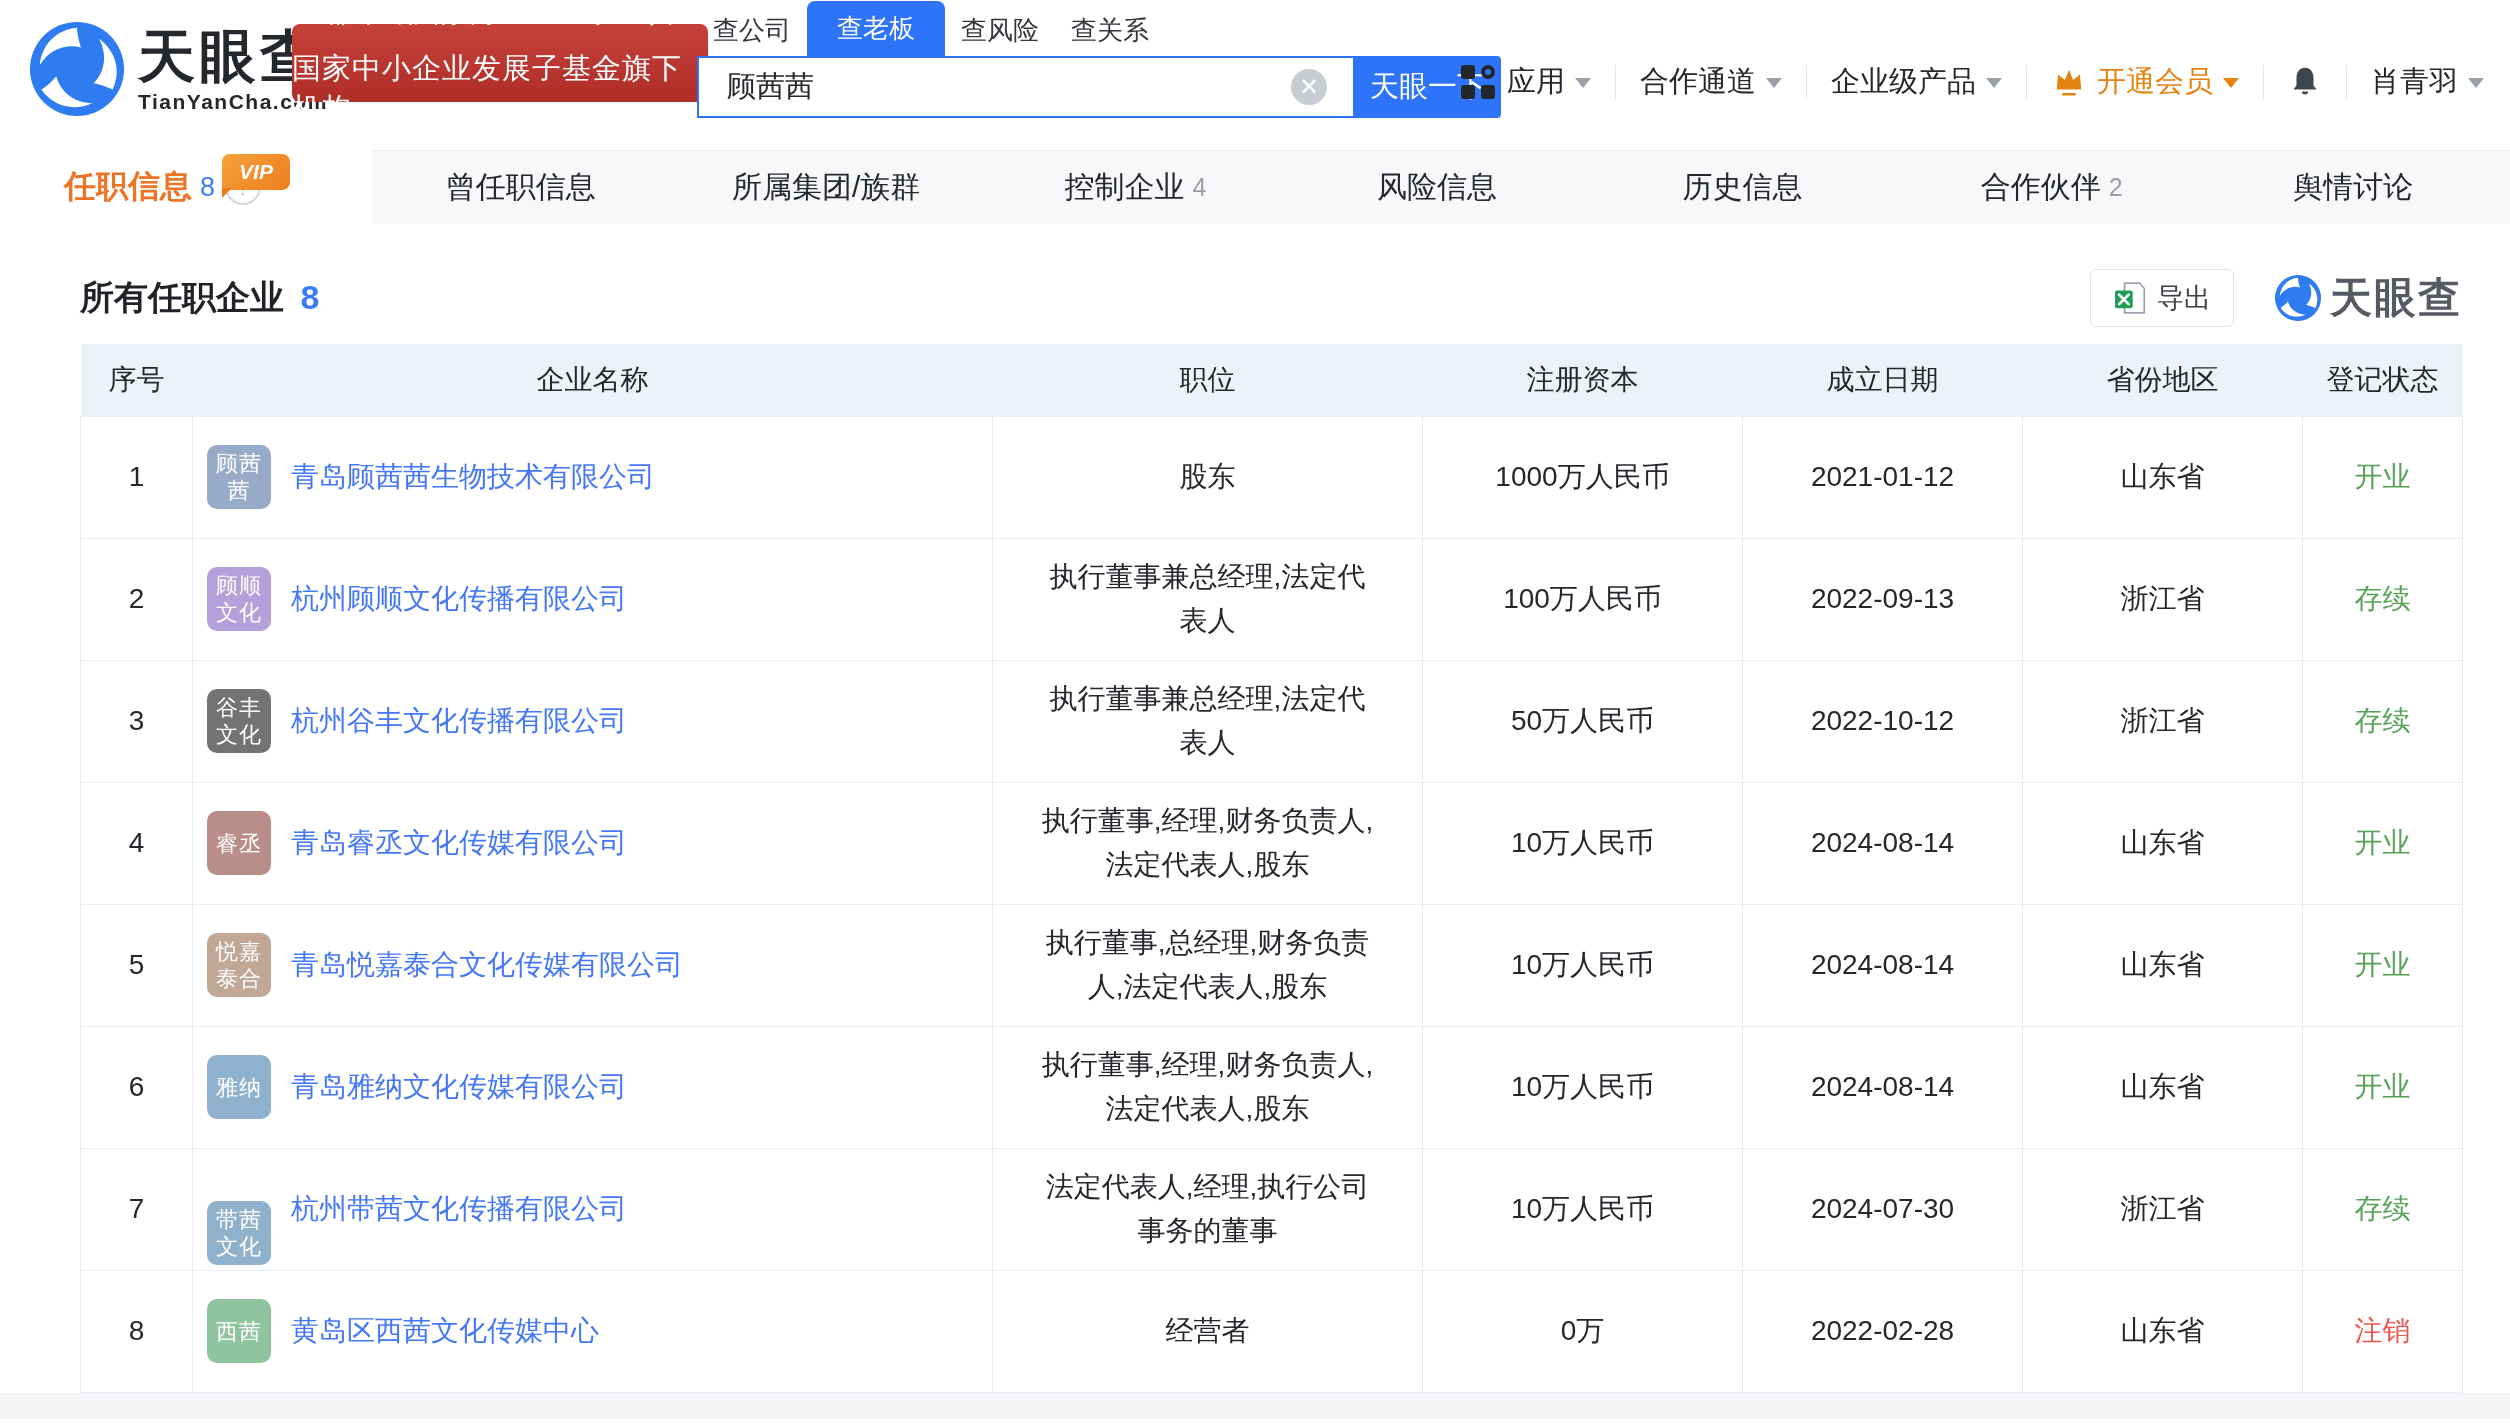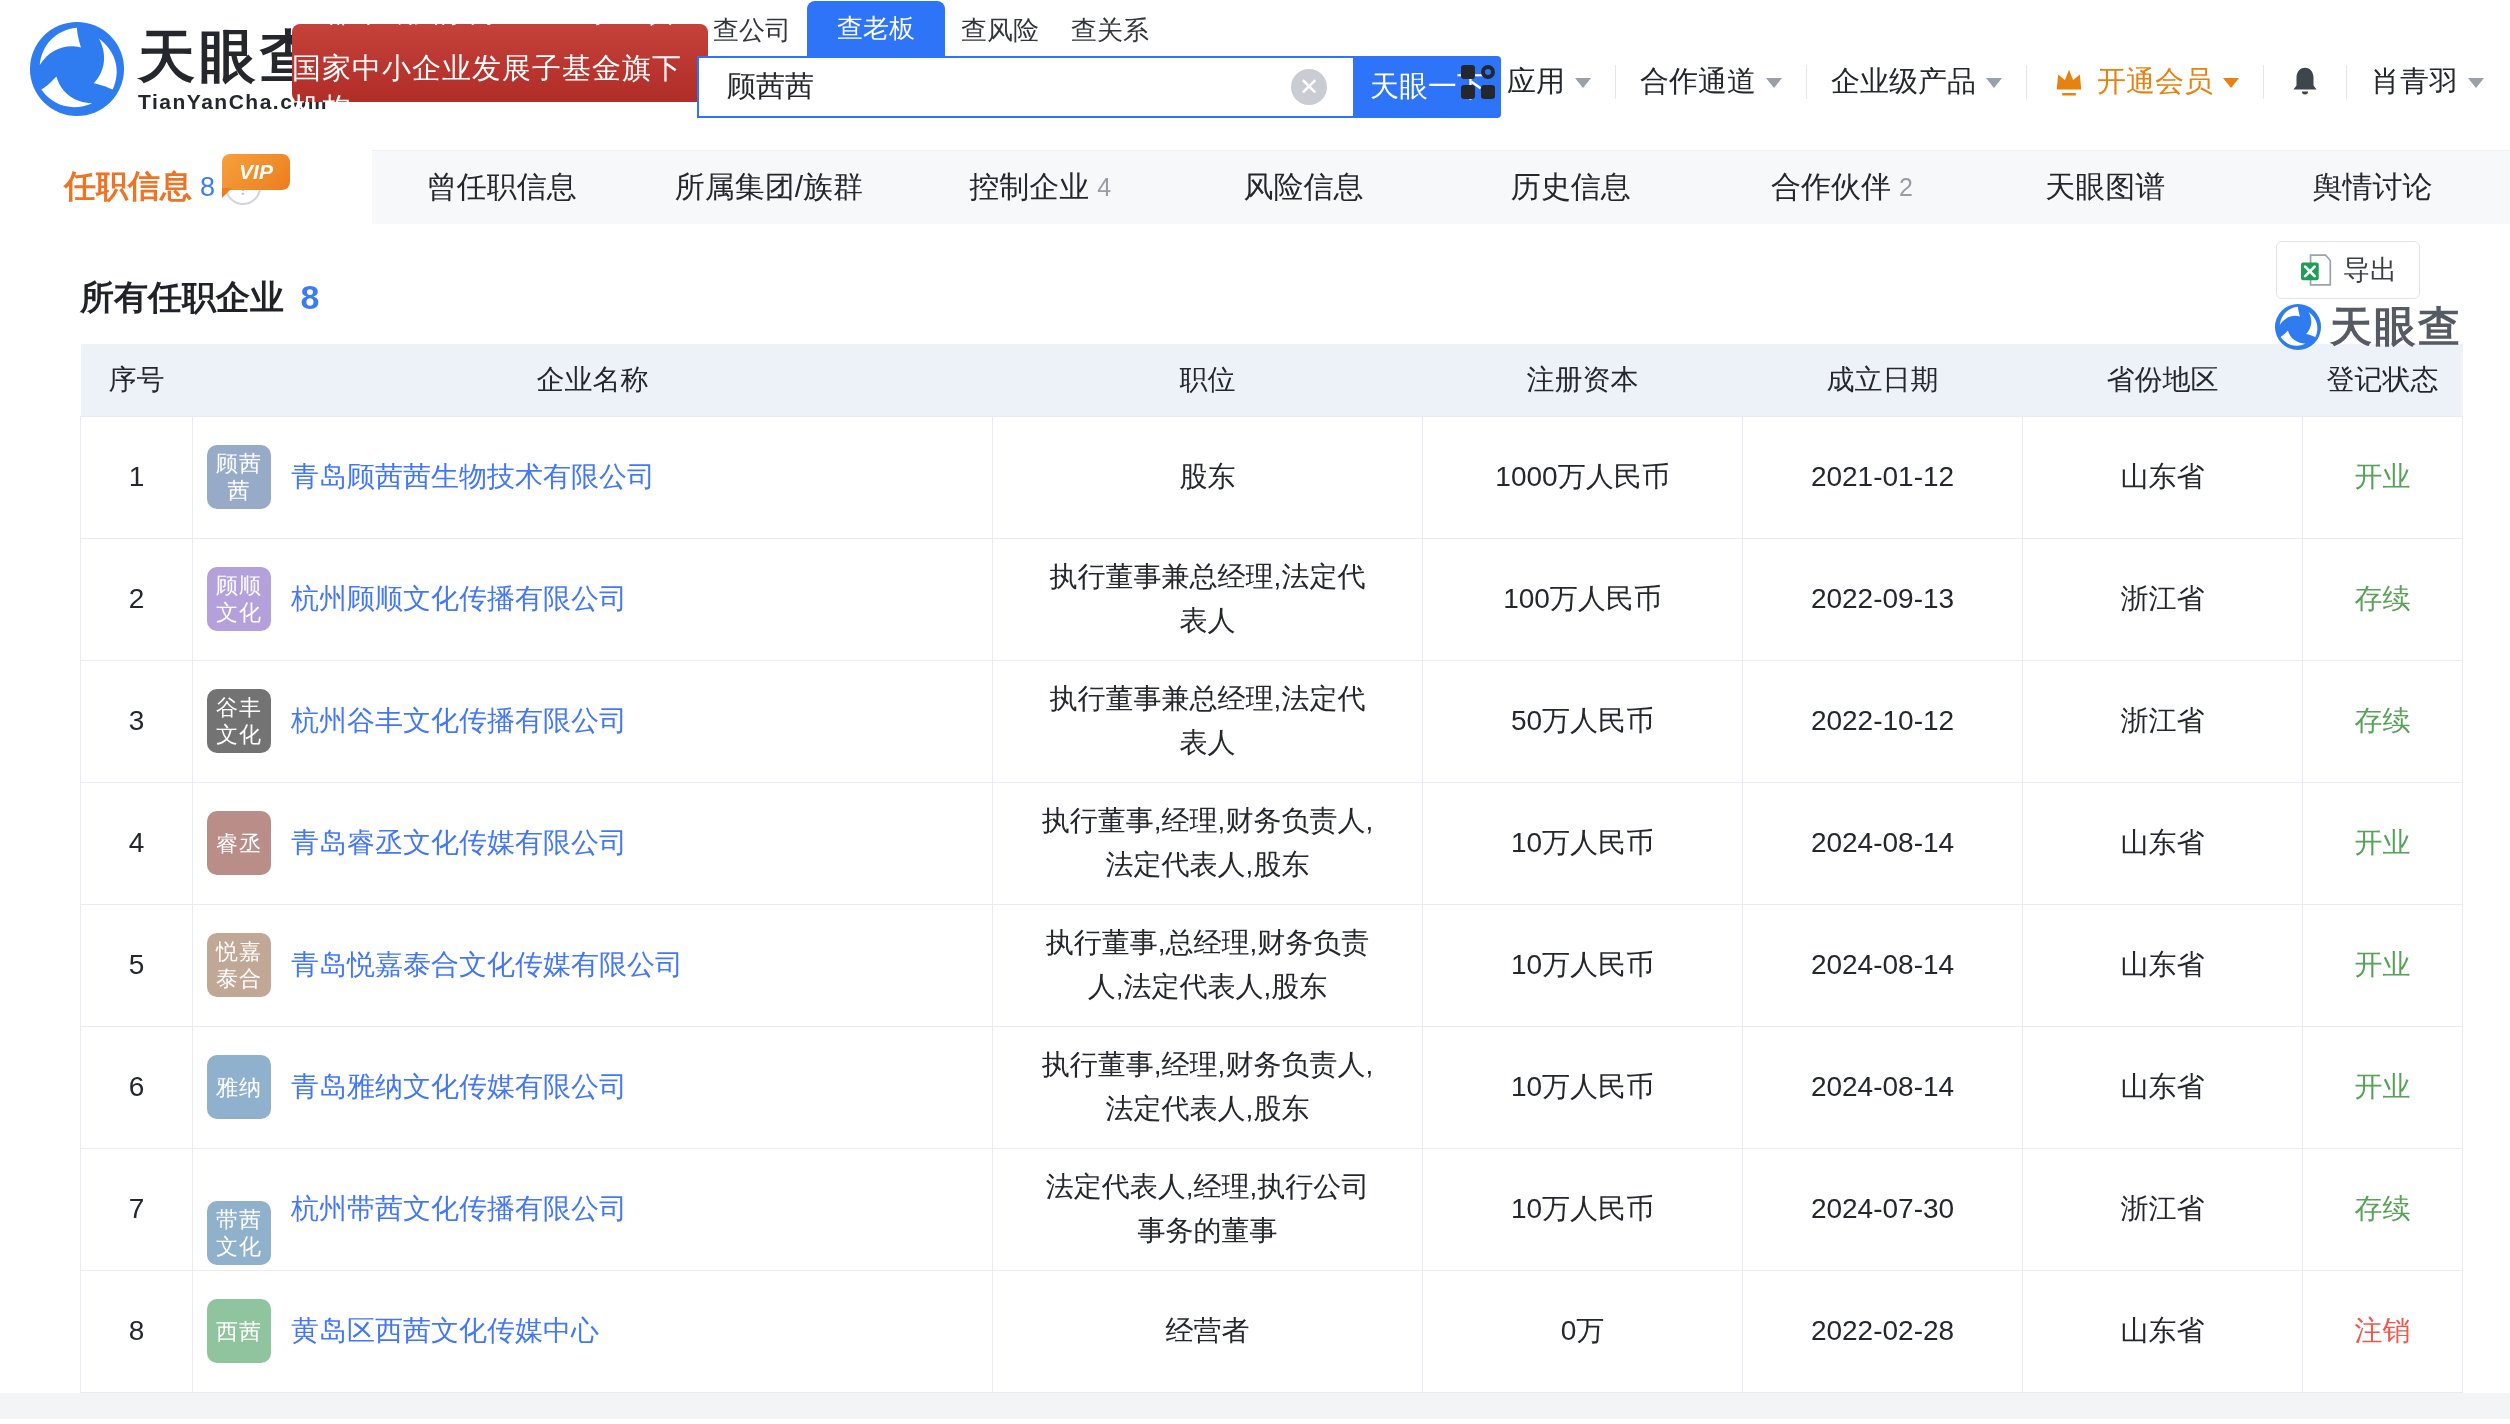--- a/index.html
+++ b/index.html
@@ -63,21 +63,21 @@
   .vip-badge::after { content:""; position:absolute; left:0; bottom:-8px;
     border:5px solid transparent; border-top-color:#ec7d1e; border-left-color:#ec7d1e; }
   .help-ic { width:36px; height:36px; border:2px solid #d2d5da; border-radius:50%;
     color:#c0c4ca; font-size:22px; line-height:33px; text-align:center; margin-left:10px; cursor:pointer; }
 
   
   .content { padding:28px 48px 0 80px; background:#fff; }
   .sec-head { display:flex; align-items:center; justify-content:space-between; height:92px; }
   .sec-title { font-size:34px; font-weight:700; color:#1f2227; }
   .sec-count { color:#3b7bf8; margin-left:12px; }
-  .head-right { display:flex; align-items:center;flex-direction:column; }
+  .head-right { display:flex; align-items:center; }
   .export-btn { display:flex; align-items:center; border:1px solid #e1e3e6; border-radius:6px;
     background:#fff; padding:10px 22px; cursor:pointer; font-size:27px; color:#3c4046; font-family:inherit; }
   .xls-svg { width:34px; height:34px; margin-right:10px; }
   .wm { display:flex; align-items:center; margin-left:40px; }
   .wm-svg { width:48px; height:48px; }
   .wm-text { font-size:42px; font-weight:800; color:#565b63; margin-left:8px; letter-spacing:2px; }
 
   table { width:2382px; border-collapse:collapse; table-layout:fixed; }
   thead td { background:#edf2f8; height:72px; font-size:28px; color:#24272c; text-align:center; }
   tbody td { height:122px; font-size:28px; color:#24272c; text-align:center;
@@ -199,24 +199,20 @@
     <span>风险信息</span>
       <span class="cnt"></span>
   </div>
   <div class="ptab">
     <span>历史信息</span>
       <span class="cnt"></span>
   </div>
   <div class="ptab">
     <span>合作伙伴</span>
       <span class="cnt">2</span>
-  </div>
-  <div class="ptab">
-    <span>天眼图谱</span>
-      <span class="cnt"></span>
   </div>
   <div class="ptab">
     <span>舆情讨论</span>
       <span class="cnt"></span>
   </div>
 </div>
 
 <div class="content">
   <div class="sec-head">
     <div>

